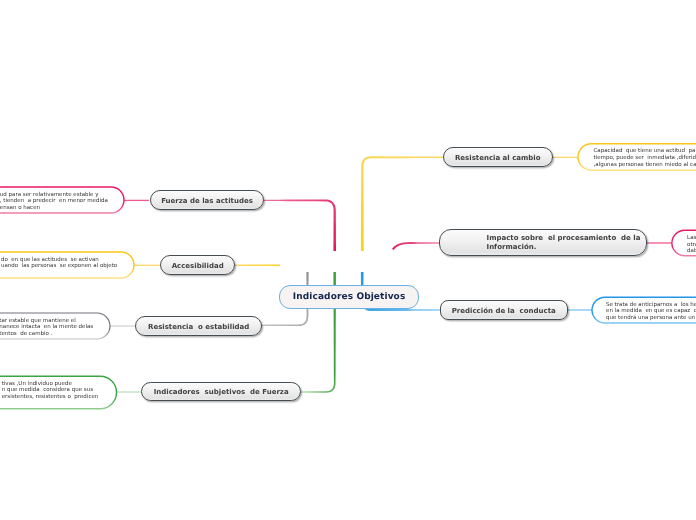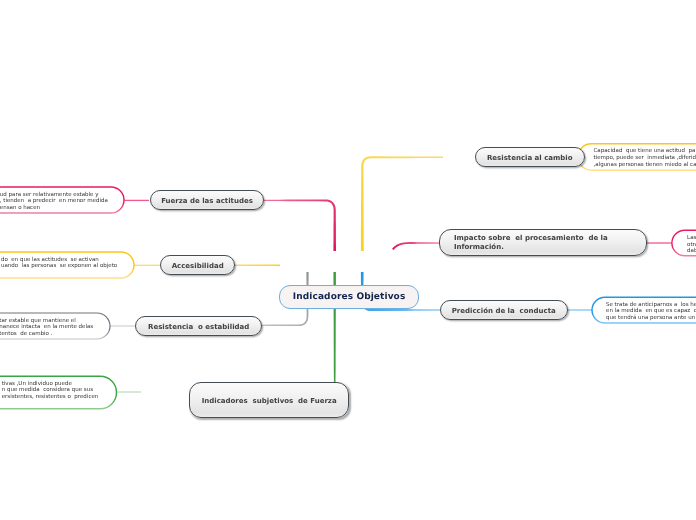--- a/index.html
+++ b/index.html
@@ -148,34 +148,34 @@
   </div>
 
   <div class="node branch" style="left:149.6px;top:190.3px;width:114.8px;height:19.9px;">
     <span>Fuerza de las actitudes</span>
   </div>
 
   <div class="node branch" style="left:135px;top:316.3px;width:127.3px;height:19.9px;">
     <span>Resistencia  o estabilidad</span>
   </div>
 
-  <div class="node branch" style="left:141px;top:382.3px;width:160.3px;height:36px;margin-left:48px;">
+  <div class="node branch" style="left:141px;top:382.3px;width:160.3px;height:19px;">
     <span>Indicadores  subjetivos  de Fuerza</span>
   </div>
 
-  <div class="node branch" style="left:443px;top:147.3px;width:109.5px;height:19.9px;margin-left:32px;">
+  <div class="node branch" style="left:443px;top:147.3px;width:109.5px;height:19.9px;">
     <span>Resistencia al cambio</span>
   </div>
 
-  <div class="node branch" style="left:438.9px;top:229px;width:208.5px;height:26.5px;justify-content:flex-start;padding-left:14px;text-align:left;">
+  <div class="node branch" style="left:438.9px;top:229px;width:208.5px;height:26.5px;justify-content:flex-end;padding-left:14px;text-align:left;">
     <span>Impacto sobre  el procesamiento  de la
 Información.</span>
   </div>
 
-  <div class="node branch" style="left:440px;top:300.3px;width:127.5px;height:19.9px;">
+  <div class="node branch" style="left:440px;top:300.3px;width:127.5px;height:19.9px;border-radius:8px;">
     <span>Predicción de la  conducta</span>
   </div>
 
   <div class="leaf pink" style="left:-103px;top:187px;width:227px;height:26px;padding-left:102.8px;">
     <span>ud para ser relativamente estable y
 , tienden  a predecir  en menor medida
 ensan o hacen</span>
   </div>
 
   <div class="leaf yellow" style="left:-103px;top:252px;width:237px;height:26px;padding-left:104px;">

